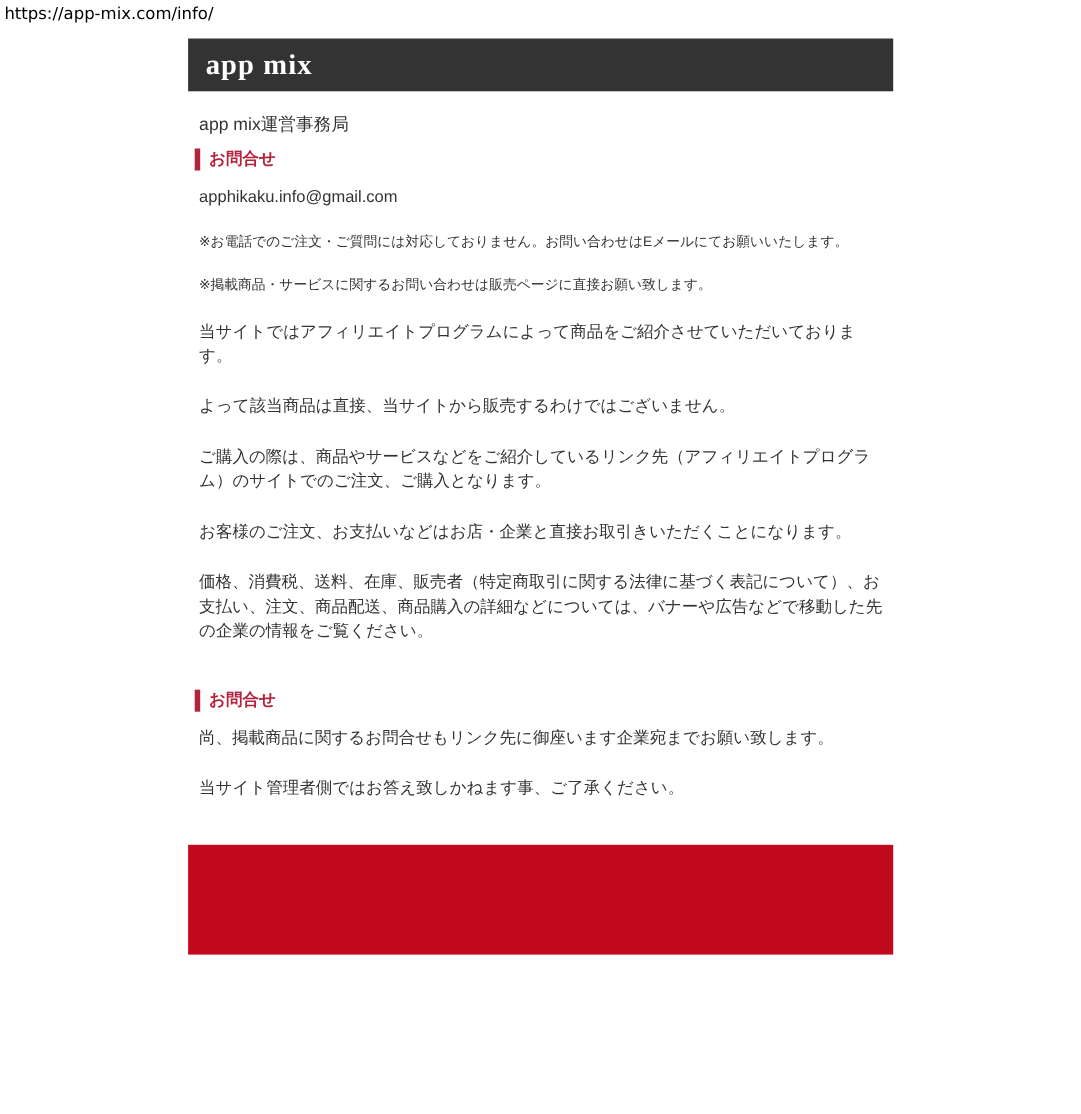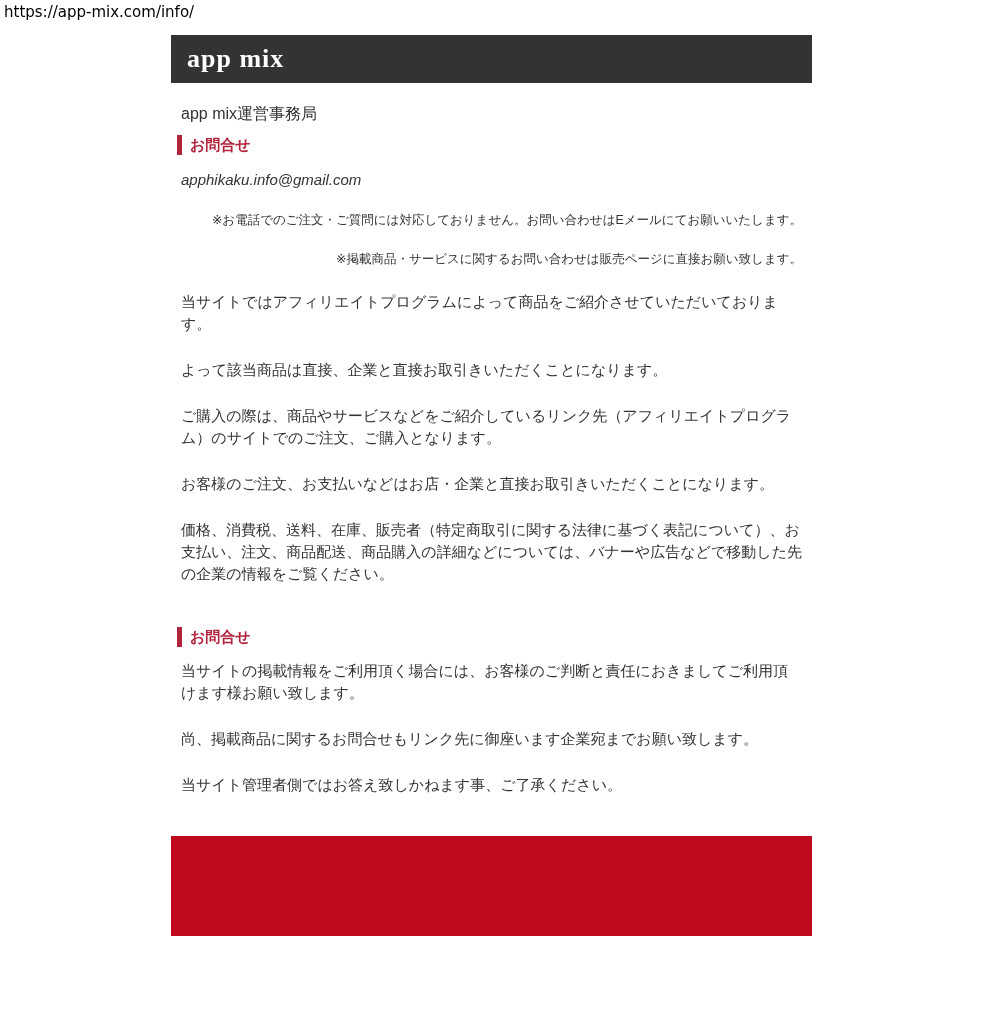--- a/index.html
+++ b/index.html
@@ -56,27 +56,25 @@
     color:var(--accent);
     border-left:5px solid var(--accent);
     padding-left:8px;
     margin:42px 0 13px -4px;
   }
   section:first-of-type .sec-heading{margin-top:12px;}
   .email{
     font-size:15px;
     line-height:17px;
     margin:16px 0 25px 0;
-    font-style:italic;
   }
   .note{
     font-size:12.5px;
     line-height:14px;
     margin:0 0 25px 0;
-    text-align:right;
   }
   .body-p{
     font-size:15px;
     line-height:22px;
     margin:0 0 24px 0;
   }
   .page-footer{
     background:var(--footer-bg);
     height:100px;
     margin-top:40px;
@@ -101,29 +99,28 @@
 
     <section>
       <h2 class="sec-heading">お問合せ</h2>
       <p class="email">apphikaku.info@gmail.com</p>
       <p class="note">※お電話でのご注文・ご質問には対応しておりません。お問い合わせはEメールにてお願いいたします。</p>
       <p class="note">※掲載商品・サービスに関するお問い合わせは販売ページに直接お願い致します。</p>
     </section>
 
     <section>
       <p class="body-p">当サイトではアフィリエイトプログラムによって商品をご紹介させていただいております。</p>
-      <p class="body-p">よって該当商品は直接、企業と直接お取引きいただくことになります。</p>
+      <p class="body-p">よって該当商品は直接、当サイトから販売するわけではございません。</p>
       <p class="body-p">ご購入の際は、商品やサービスなどをご紹介しているリンク先（アフィリエイトプログラム）のサイトでのご注文、ご購入となります。</p>
       <p class="body-p">お客様のご注文、お支払いなどはお店・企業と直接お取引きいただくことになります。</p>
       <p class="body-p">価格、消費税、送料、在庫、販売者（特定商取引に関する法律に基づく表記について）、お支払い、注文、商品配送、商品購入の詳細などについては、バナーや広告などで移動した先の企業の情報をご覧ください。</p>
     </section>
 
     <section>
       <h2 class="sec-heading">お問合せ</h2>
-      <p class="body-p">当サイトの掲載情報をご利用頂く場合には、お客様のご判断と責任におきましてご利用頂けます様お願い致します。</p>
       <p class="body-p">尚、掲載商品に関するお問合せもリンク先に御座います企業宛までお願い致します。</p>
       <p class="body-p">当サイト管理者側ではお答え致しかねます事、ご了承ください。</p>
     </section>
 
   </main>
 
   <footer class="page-footer">
     
     
   </footer>

